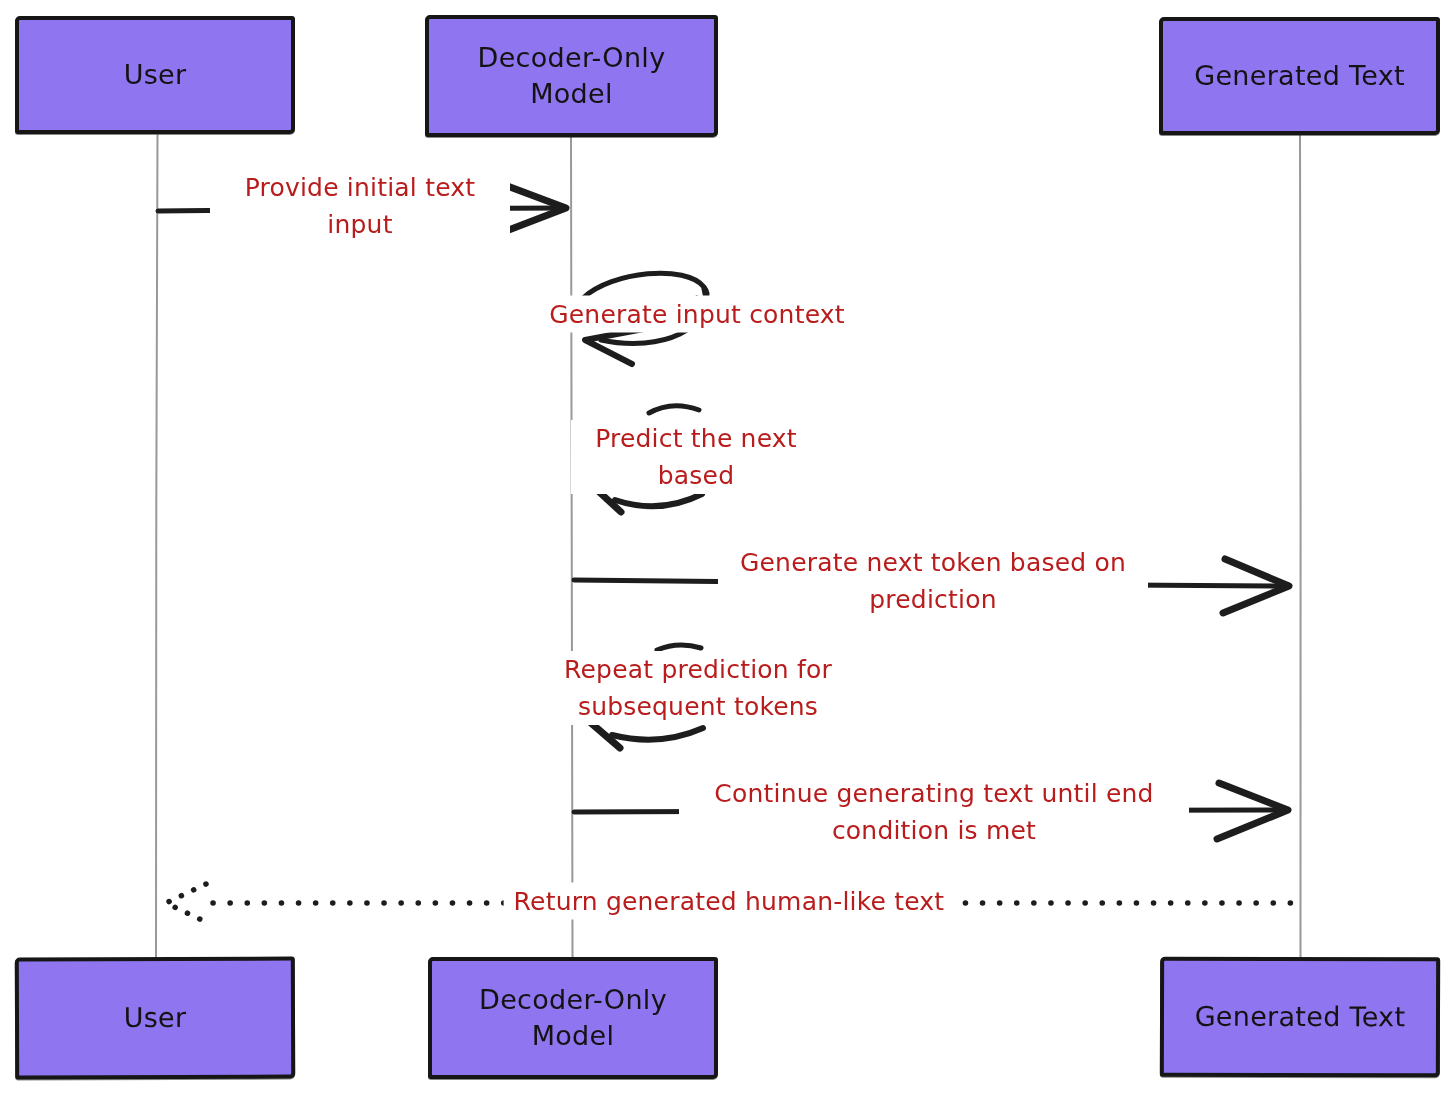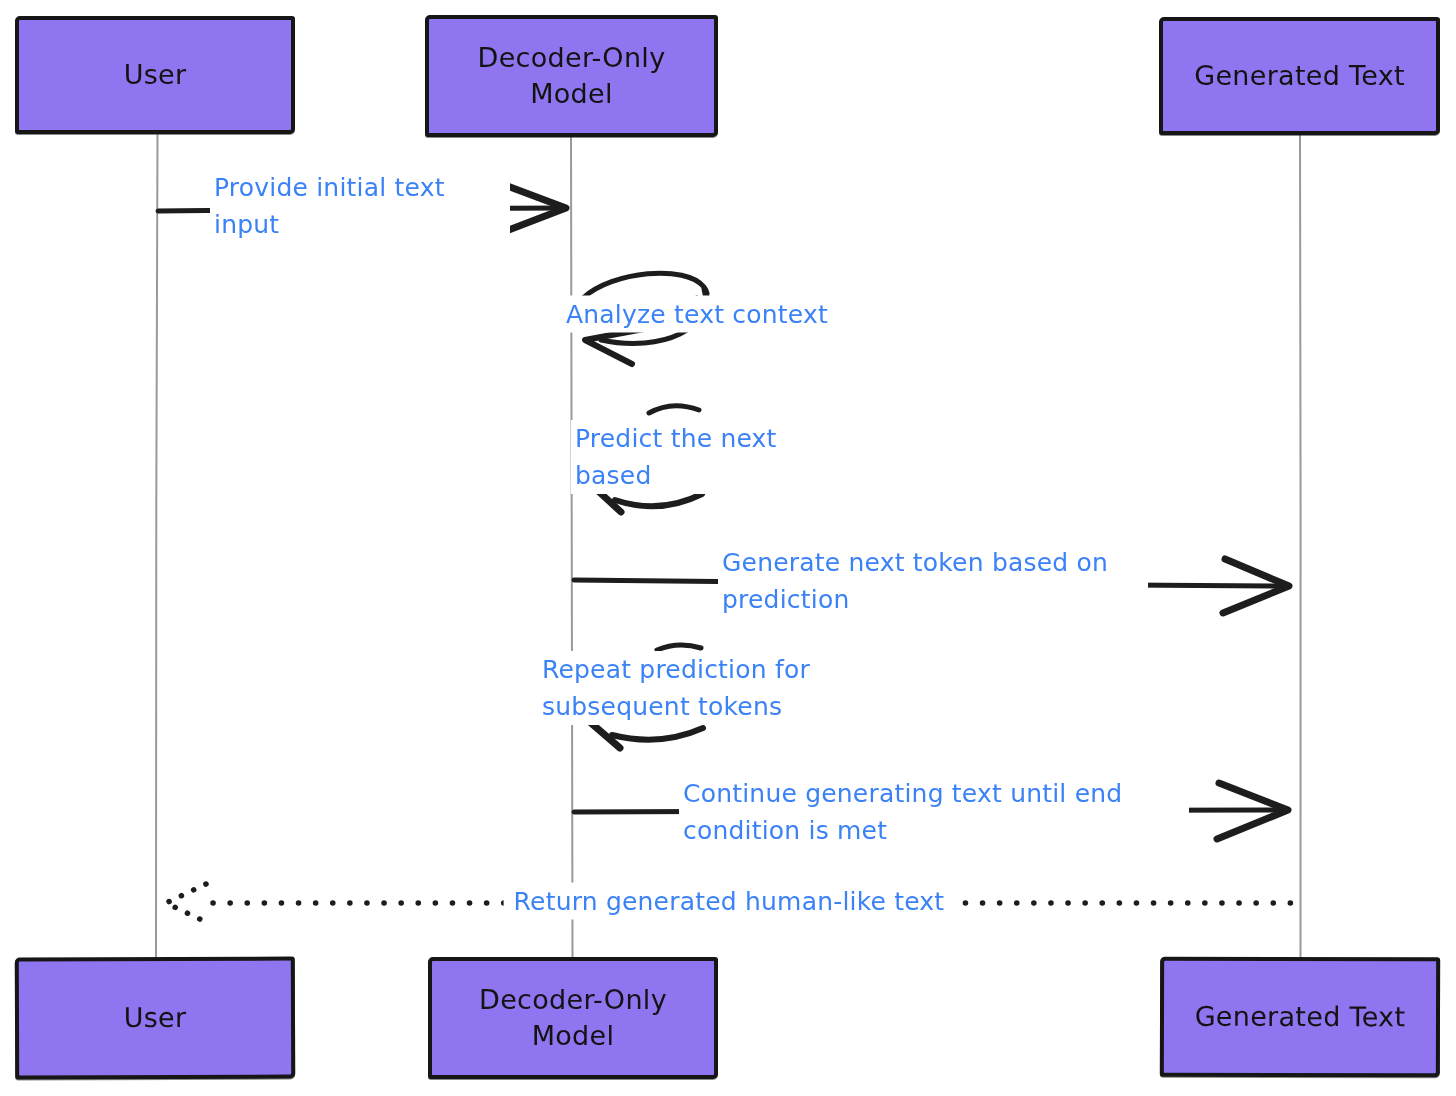--- a/index.html
+++ b/index.html
@@ -26,21 +26,21 @@
   .box span{display:inline-block;max-width:230px}
   #p-model-top span,#p-model-bot span{max-width:200px}
   #p-user-top{left:15px;top:16px;width:280px;height:118px}
   #p-model-top{left:425px;top:15px;width:293px;height:122px}
   #p-gen-top{left:1159px;top:17px;width:281px;height:118px}
   #p-user-bot{left:15px;top:957px;width:280px;height:122px;transform:rotate(-.2deg)}
   #p-model-bot{left:428px;top:957px;width:290px;height:122px}
   #p-gen-bot{left:1160px;top:957px;width:280px;height:120px;transform:rotate(.15deg)}
 
   .msg{position:absolute;transform:translate(-50%,-50%);background:var(--background);
-    text-align:left;font-size:25px;line-height:37px;letter-spacing:.2px;color:#3b82f6;
+    text-align:center;font-size:25px;line-height:37px;letter-spacing:.2px;color:#b91c1c;
     padding:0 4px}
   .m1{left:360px;top:206px;width:300px}
   .m2{left:697px;top:314px;white-space:nowrap}
   .m3{left:696px;top:457px;width:250px}
   .m4{left:933px;top:581px;width:430px}
   .m5{left:698px;top:688px;width:320px}
   .m6{left:934px;top:812px;width:510px}
   .m7{left:729px;top:901px;white-space:nowrap;padding:0 10px}
 </style>
 </head>
@@ -112,20 +112,20 @@
     <span>User</span>
   </div>
   <div class="box" id="p-model-bot">
     <span>Decoder-Only Model</span>
   </div>
   <div class="box" id="p-gen-bot">
     <span>Generated Text</span>
   </div>
 
   <div class="msg m1">Provide initial text input</div>
-  <div class="msg m2">Analyze text context</div>
+  <div class="msg m2">Generate input context</div>
   <div class="msg m3">Predict the next based</div>
   <div class="msg m5">Repeat prediction for subsequent tokens</div>
   <div class="msg m4">Generate next token based on prediction</div>
   <div class="msg m7">Return generated human-like text</div>
   <div class="msg m6">Continue generating text until end condition is met</div>
 
 </div>
 
 </body></html>

